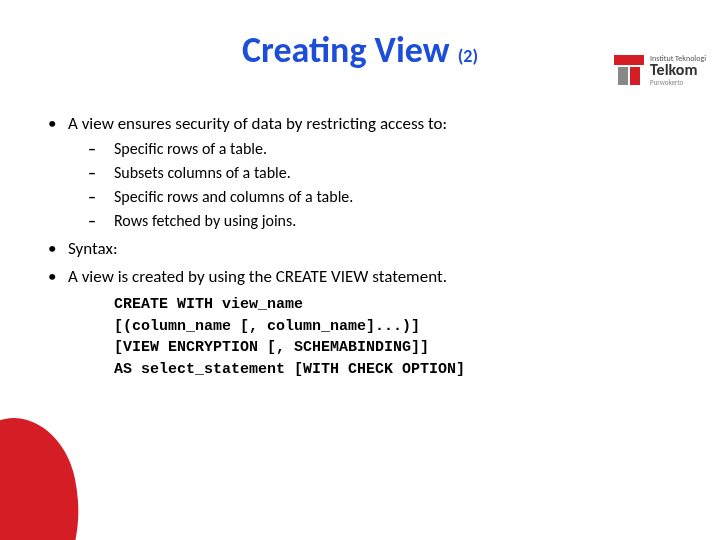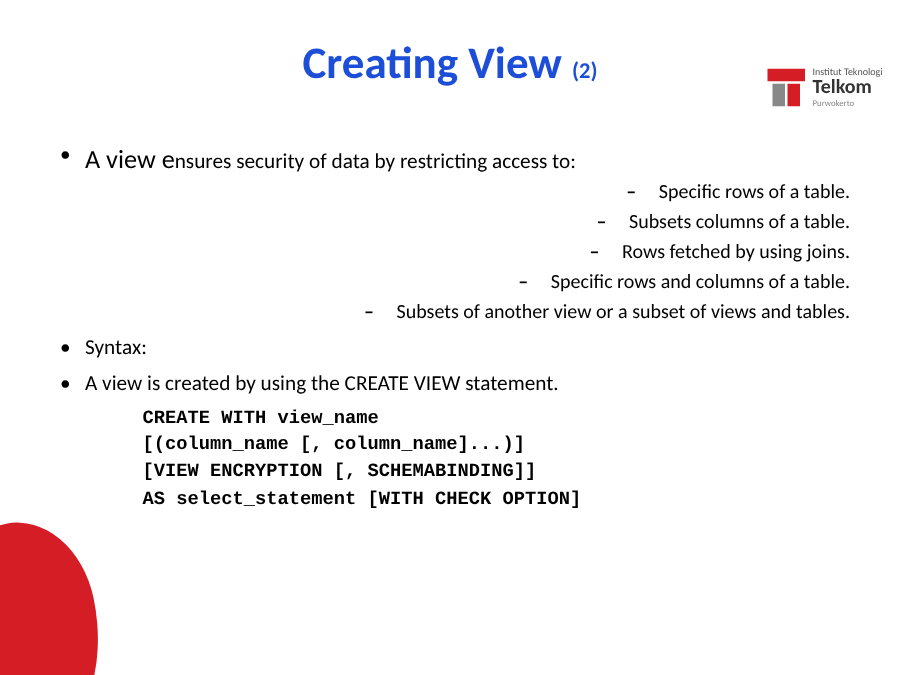--- a/index.html
+++ b/index.html
@@ -93,32 +93,32 @@
     padding-left: 46px;
     font-size: 16px;
     line-height: 1.5;
   }
   ul.lv2 > li::before {
     content: "–";
     position: absolute;
     margin-left: -26px;
     font-weight: 700;
   }
-  ul.lv2 > li { position: relative; text-align: right; }
+  ul.lv2 > li { position: relative; }
   .syntax {
     padding-left: 74px;
     font-family: "Courier New", Courier, monospace;
     font-weight: 700;
     font-size: 15px;
     line-height: 1.45;
     white-space: pre;
     margin-top: 4px;
   }
   .leadword {
-    font-size: 21px;
+    font-size: 17px;
   }
 </style>
 </head>
 <body>
 
 <div class="deco-bl"></div>
 
 <div class="logo">
   <div class="logo-mark">
     <div class="bar top"></div>
@@ -137,23 +137,22 @@
     <span>Creating View</span>
     <span class="sub">(2)</span>
   </h1>
 
   <ul class="lv1">
     <li>
       <span class="leadword">A view e</span><span>nsures security of data by restricting access to:</span>
       <ul class="lv2">
         <li>Specific rows of a table.</li>
         <li>Subsets columns of a table.</li>
+        <li>Specific rows and columns of a table.</li>
         <li>Rows fetched by using joins.</li>
-        <li>Specific rows and columns of a table.</li>
-        <li>Subsets of another view or a subset of views and tables.</li>
       </ul>
     </li>
     <li>Syntax:</li>
     <li>A view is created by using the CREATE VIEW statement.</li>
   </ul>
 
   <div class="syntax"><span>CREATE WITH view_name</span>
 <span>[(column_name [, column_name]...)]</span>
 <span>[VIEW ENCRYPTION [, SCHEMABINDING]]</span>
 <span>AS select_statement [WITH CHECK OPTION]</span></div>

